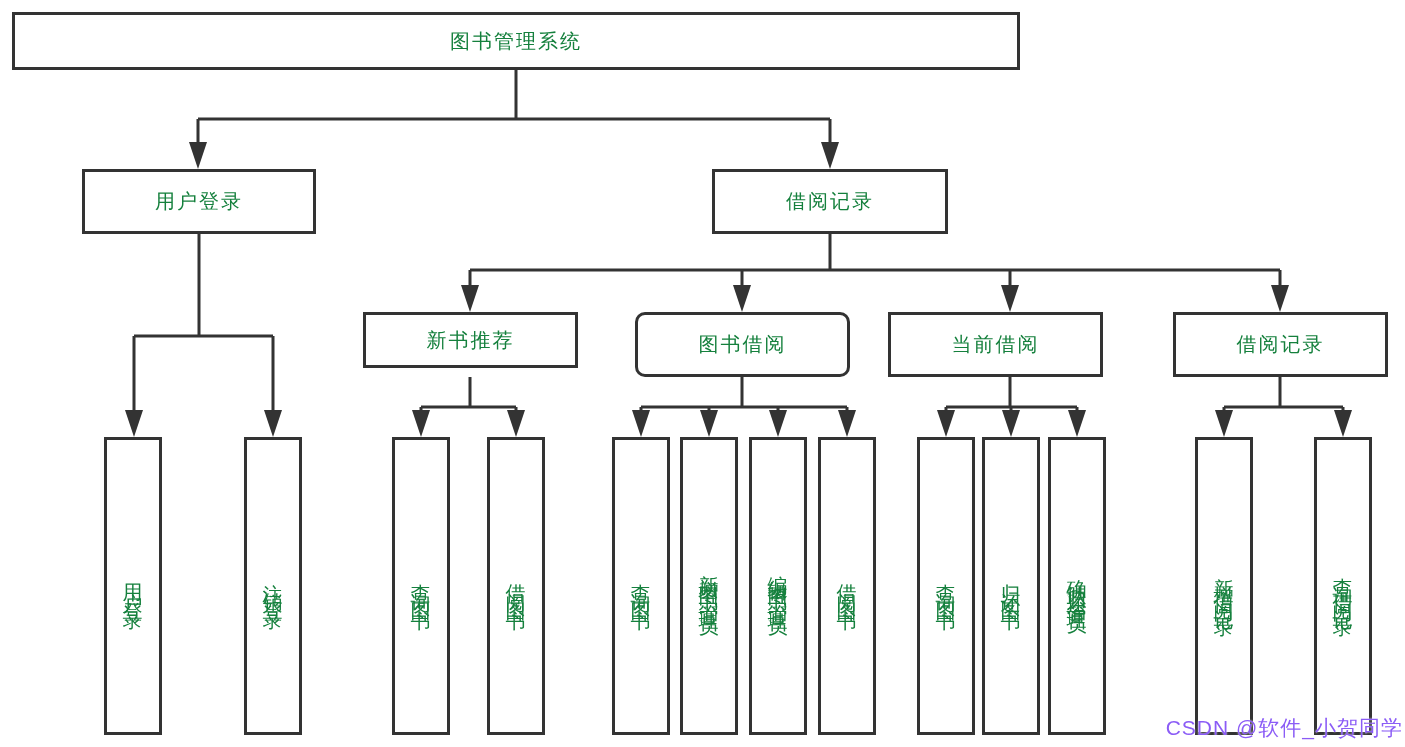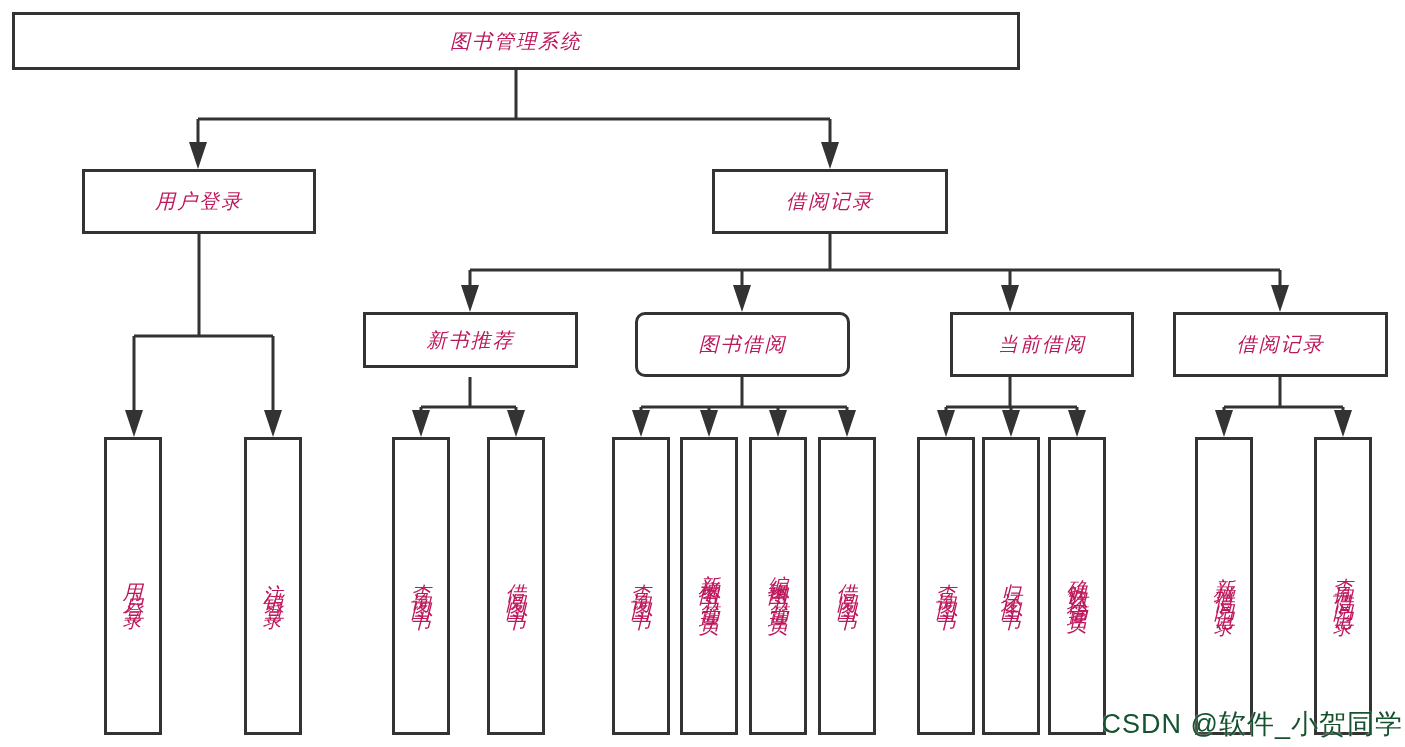--- a/index.html
+++ b/index.html
@@ -5,34 +5,33 @@
   html,body{margin:0;padding:0;background:#ffffff;}
   .stage{
     position:relative;width:1405px;height:747px;background:#ffffff;
     font-family:"Liberation Sans","DejaVu Sans",sans-serif;overflow:hidden;
   }
   .wires{position:absolute;left:0;top:0;width:1405px;height:747px;}
   .wires path{stroke:#333333;stroke-width:3;fill:none;}
   .wires polygon{fill:#333333;}
   .hbox,.vbox{
     position:absolute;box-sizing:border-box;background:#ffffff;
-    border:3px solid #333333;color:#be185d;
+    border:3px solid #333333;color:#15803d;
     display:flex;align-items:center;justify-content:center;
     text-align:left;
-    font-style:italic;
   }
   .hbox{font-size:20px;letter-spacing:2px;}
   .vbox{
     top:437px;width:58px;height:298px;
     writing-mode:vertical-rl;text-orientation:mixed;
     font-size:20px;letter-spacing:9px;line-height:1;
   }
   .watermark{
     position:absolute;right:2px;bottom:5px;z-index:5;
-    font-size:27px;letter-spacing:1px;color:#14532d;
+    font-size:21px;letter-spacing:1px;color:#8b5cf6;
     text-shadow:0 0 2px rgba(255,255,255,0.9);
     white-space:nowrap;
   }
 </style>
 </head>
 <body>
 
 <div class="stage">
 
   <svg class="wires" viewBox="0 0 1405 747" aria-hidden="true">
@@ -78,21 +77,21 @@
     </g>
   </svg>
 
   <div class="hbox" style="left:12px;top:12px;width:1008px;height:58px;">图书管理系统</div>
 
   <div class="hbox" style="left:82px;top:169px;width:234px;height:65px;">用户登录</div>
   <div class="hbox" style="left:712px;top:169px;width:236px;height:65px;">借阅记录</div>
 
   <div class="hbox" style="left:363px;top:312px;width:215px;height:56px;">新书推荐</div>
   <div class="hbox" style="left:635px;top:312px;width:215px;height:65px;border-radius:10px;">图书借阅</div>
-  <div class="hbox" style="left:950px;top:312px;width:184px;height:65px;">当前借阅</div>
+  <div class="hbox" style="left:888px;top:312px;width:215px;height:65px;">当前借阅</div>
   <div class="hbox" style="left:1173px;top:312px;width:215px;height:65px;">借阅记录</div>
 
   <div class="vbox" style="left:104px;">用户登录</div>
   <div class="vbox" style="left:244px;">注销登录</div>
 
   <div class="vbox" style="left:392px;">查询图书</div>
   <div class="vbox" style="left:487px;">借阅图书</div>
 
   <div class="vbox" style="left:612px;">查询图书</div>
   <div class="vbox" style="left:680px;letter-spacing:6px;">新增图书（管理员）</div>

